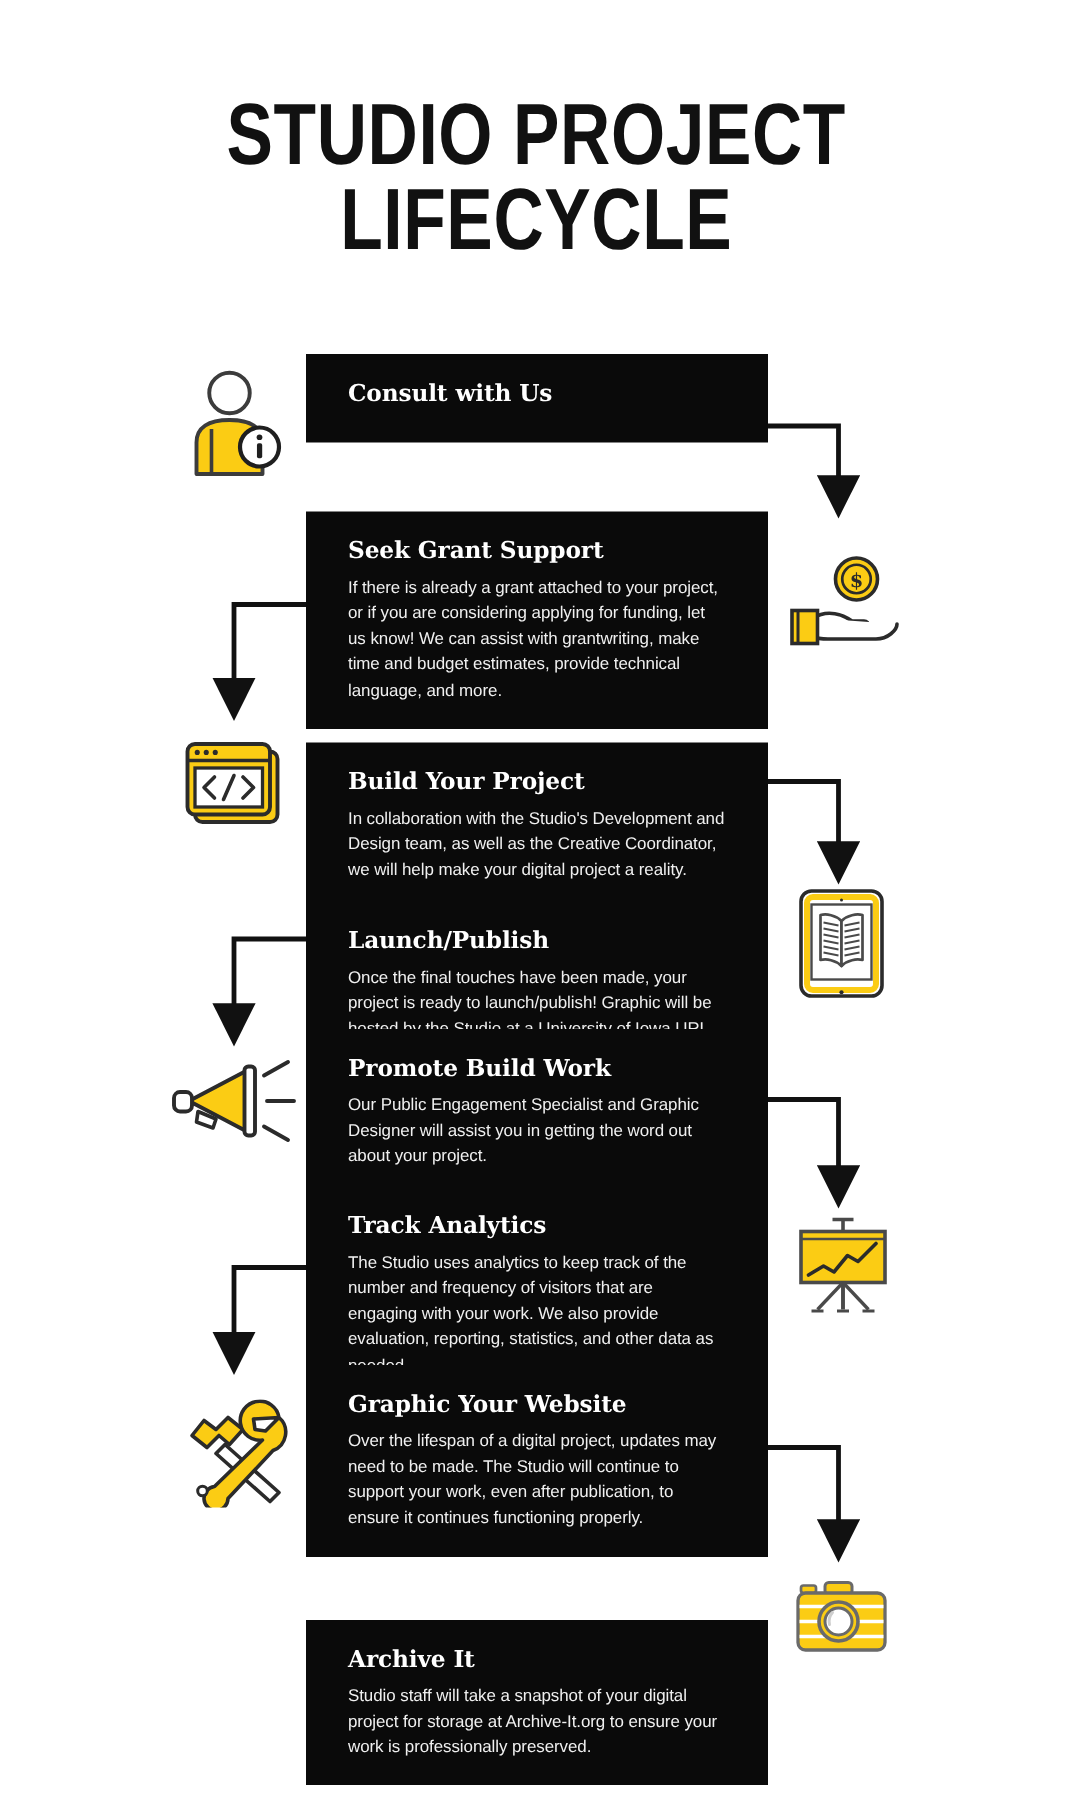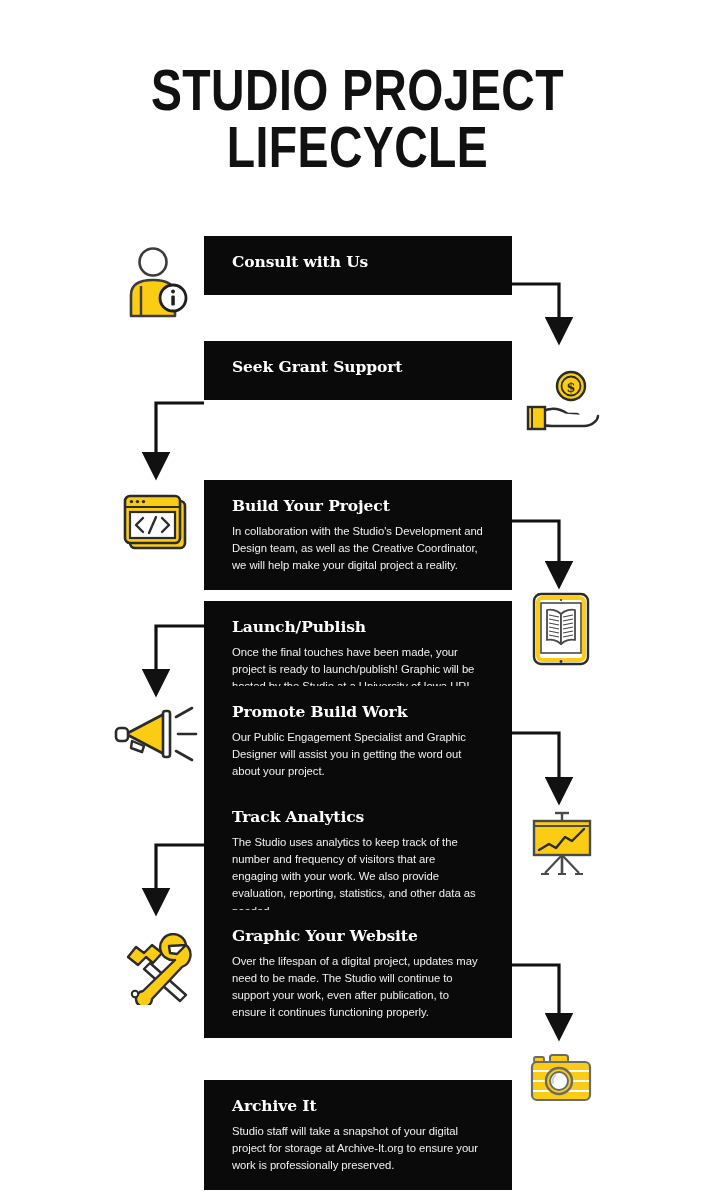--- a/index.html
+++ b/index.html
@@ -108,23 +108,24 @@
       <path d="M512,965 L559,965 L559,1016"></path>
     </g>
   </svg>
 
   <div class="step" style="top:236px;">
     <div class="step-title">Consult with Us</div>
   </div>
 
   <div class="step" style="top:341px;">
     <div class="step-title">Seek Grant Support</div>
-  </div>
-
-  <div class="step" style="top:480px;">
+    <div class="step-body">If there is already a grant attached to your project, or if you are considering applying for funding, let us know! We can assist with grantwriting, make time and budget estimates, provide technical language, and more.</div>
+  </div>
+
+  <div class="step" style="top:495px;">
     <div class="step-title">Build Your Project</div>
     <div class="step-body">In collaboration with the Studio's Development and Design team, as well as the Creative Coordinator, we will help make your digital project a reality.</div>
   </div>
 
   <div class="step" style="top:601px;">
     <div class="step-title">Launch/Publish</div>
     <div class="step-body">Once the final touches have been made, your project is ready to launch/publish! Graphic will be hosted by the Studio at a University of Iowa URL.</div>
   </div>
 
   <div class="step" style="top:686px;">

